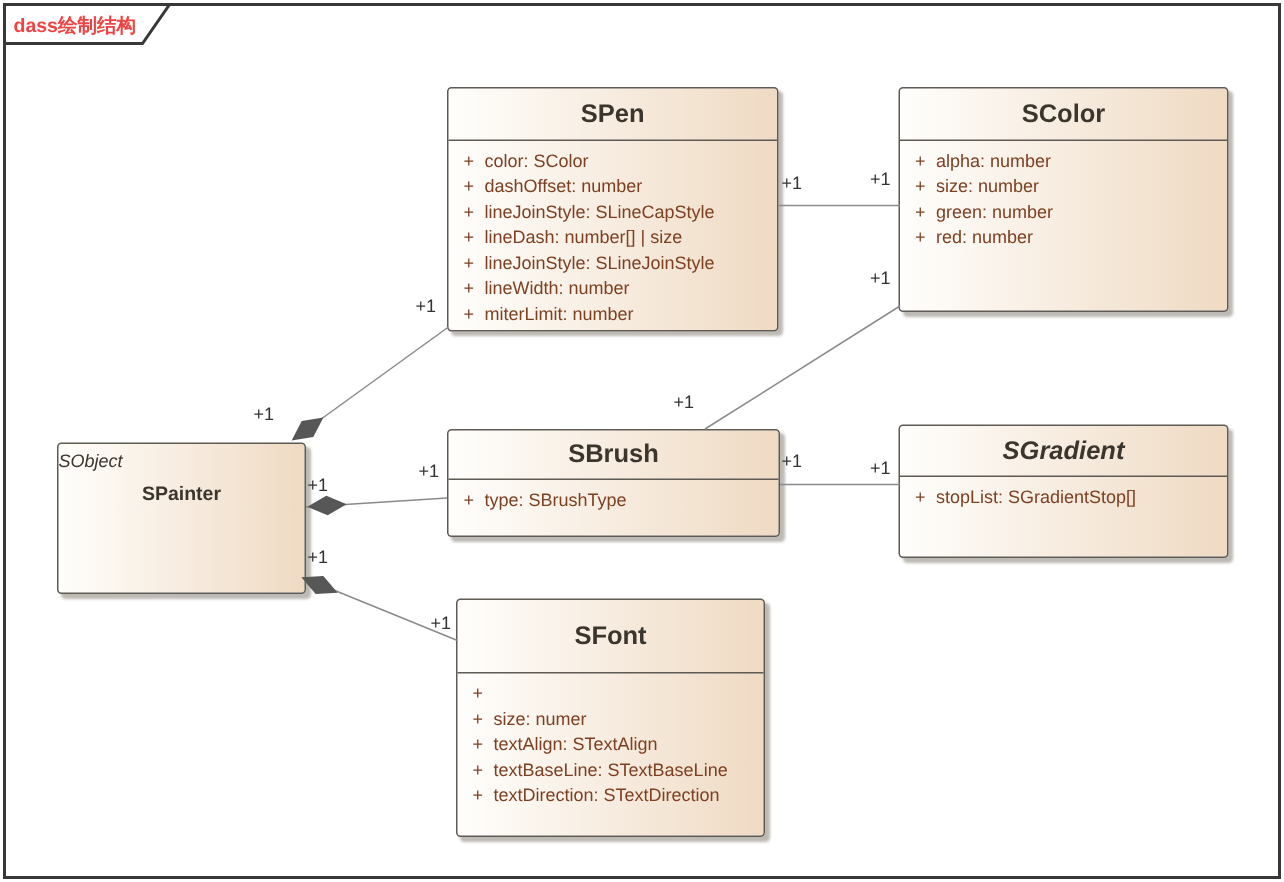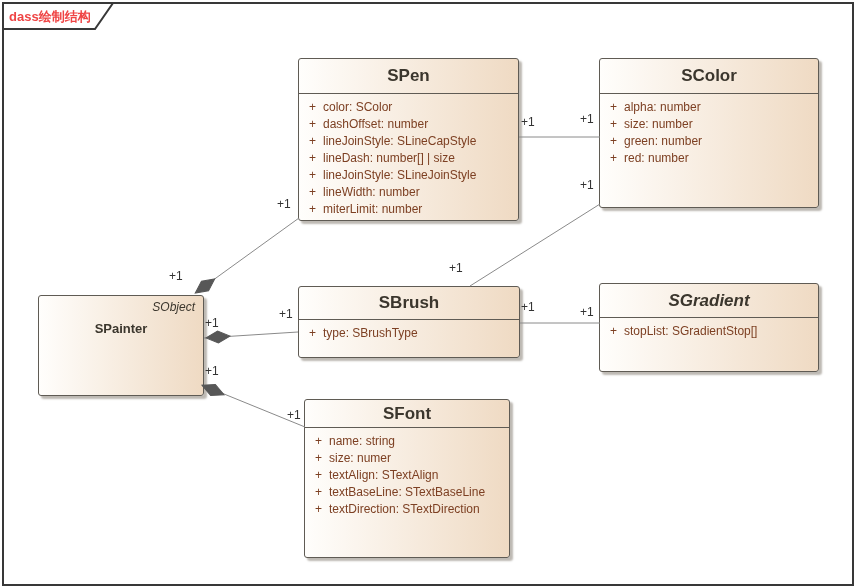--- a/index.html
+++ b/index.html
@@ -49,23 +49,23 @@
   .c-spainter{left:38px;top:295px;width:166px;height:101px;}
   .c-spen{left:298px;top:58px;width:221px;height:163px;}
   .c-spen .uml-class-header{height:35px;}
   .c-scolor{left:599px;top:58px;width:220px;height:150px;}
   .c-scolor .uml-class-header{height:35px;}
   .c-sbrush{left:298px;top:286px;width:222px;height:72px;}
   .c-sbrush .uml-class-header{height:33px;}
   .c-sgradient{left:599px;top:283px;width:220px;height:89px;}
   .c-sgradient .uml-class-header{height:34px;}
   .c-sfont{left:304px;top:399px;width:206px;height:159px;}
-  .c-sfont .uml-class-header{height:28px;}
+  .c-sfont .uml-class-header{height:49px;}
   .parent-label{
-    text-align:right;font-style:italic;font-size:12px;color:var(--name-text);
+    font-style:italic;font-size:12px;color:var(--name-text);
     padding:4px 8px 0 0;
   }
   .painter-name{
     text-align:center;font-weight:bold;font-size:13px;color:var(--name-text);
     margin-top:7px;
   }
   svg.connectors{
     position:absolute;left:0;top:0;z-index:10;pointer-events:none;
   }
   .conn-line{stroke:var(--line-color);stroke-width:1;fill:none;}
@@ -166,21 +166,20 @@
         <span class="attr-sig">stopList: SGradientStop[]</span>
       </div>
     </div>
 </div>
 
 <div class="uml-class c-sfont">
   <div class="uml-class-header">SFont</div>
   <div class="attr-section">
       <div class="attr-row">
         <span class="attr-vis">+</span>
-        <span class="attr-sig">name: string</span>
       </div>
       <div class="attr-row">
         <span class="attr-vis">+</span>
         <span class="attr-sig">size: numer</span>
       </div>
       <div class="attr-row">
         <span class="attr-vis">+</span>
         <span class="attr-sig">textAlign: STextAlign</span>
       </div>
       <div class="attr-row">

